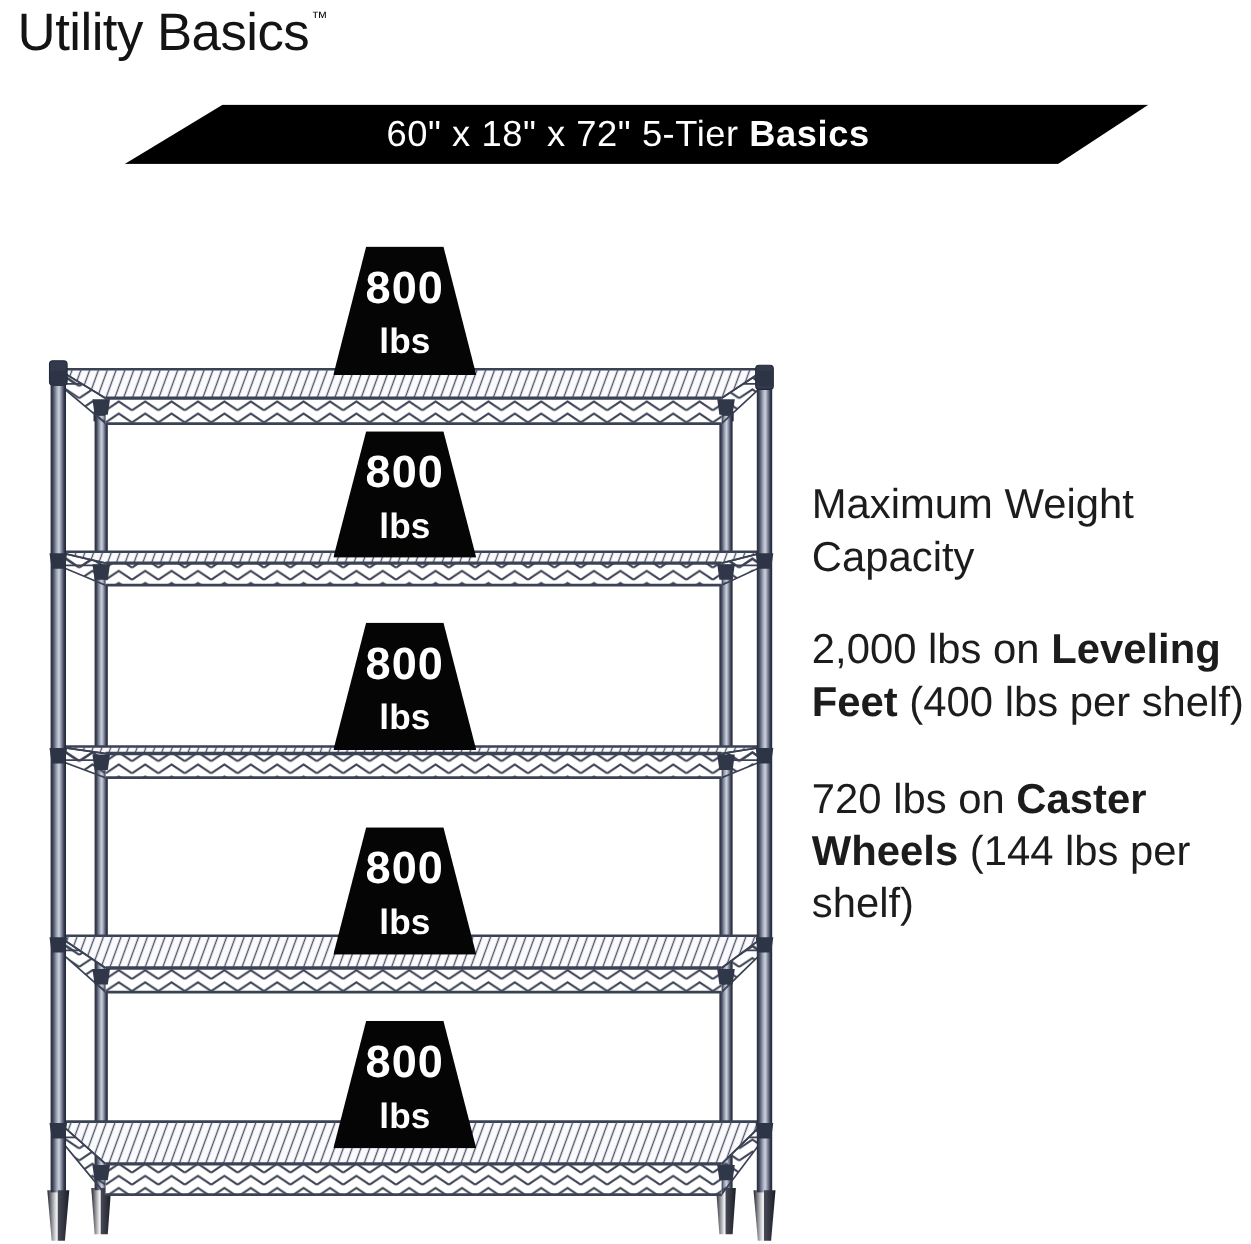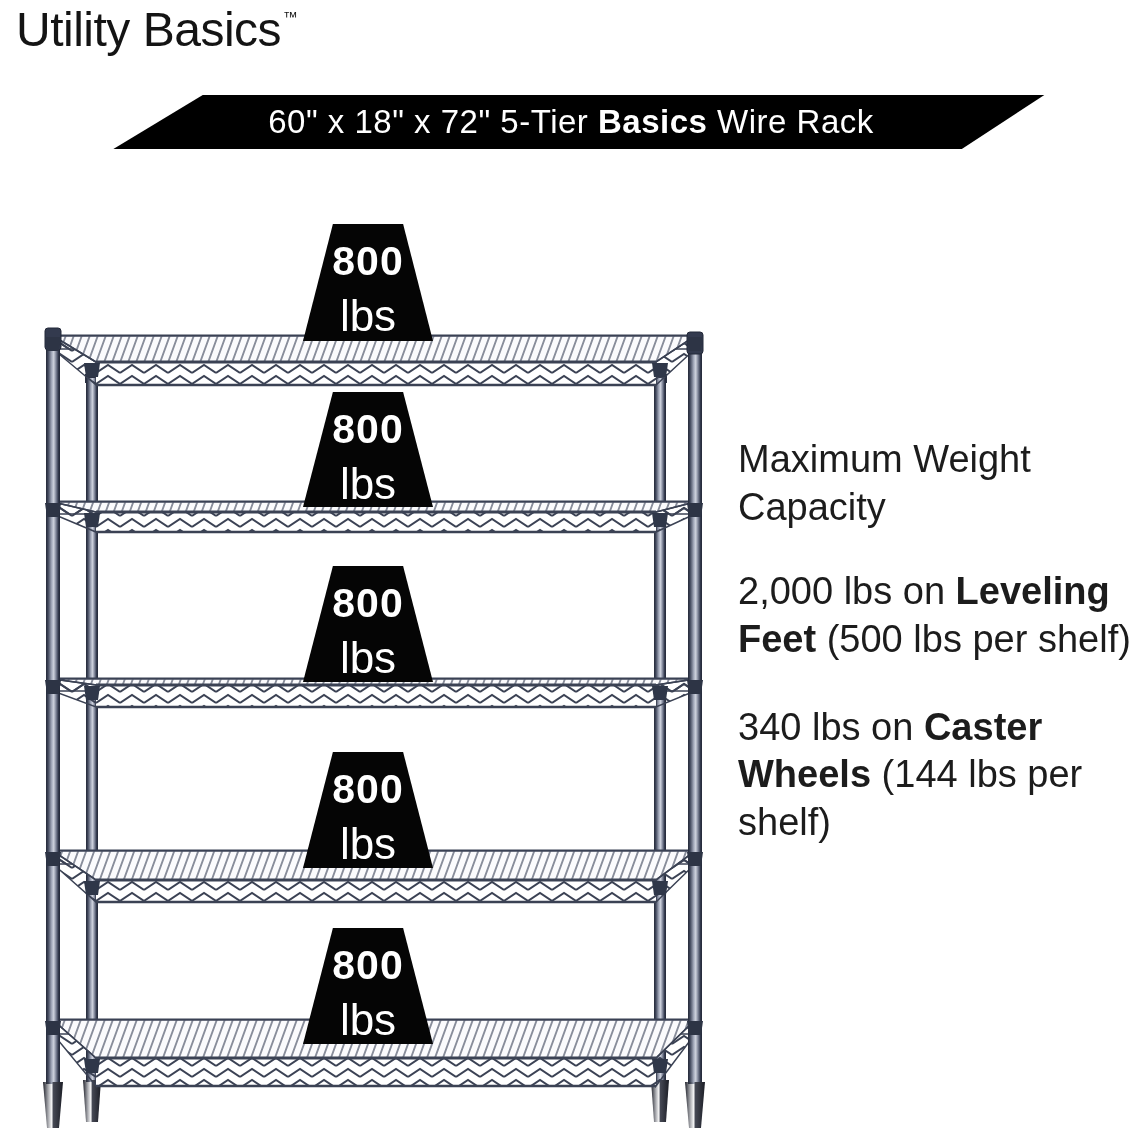--- a/index.html
+++ b/index.html
@@ -30,21 +30,21 @@
   .rack-svg{position:absolute;left:30px;top:215px;width:700px;height:916px;}
 
   
   .badge{
     position:absolute;left:303px;width:130px;background:#050505;
     clip-path:polygon(23% 0%, 77% 0%, 100% 100%, 0% 100%);
     display:flex;flex-direction:column;align-items:center;
     padding-top:17px;box-sizing:border-box;color:#ffffff;text-align:center;
   }
   .badge .val{font-size:41px;font-weight:700;line-height:1.0;letter-spacing:1px;}
-  .badge .unit{font-size:44px;font-weight:400;line-height:1.0;margin-top:12px;}
+  .badge .unit{font-size:32px;font-weight:700;line-height:1.0;margin-top:12px;}
   .badge.b1{top:224px;height:117px;}
   .badge.b2{top:392px;height:115px;}
   .badge.b3{top:566px;height:116px;}
   .badge.b4{top:752px;height:116px;}
   .badge.b5{top:928px;height:116px;}
 
   
   .info{
     position:absolute;left:738px;top:436px;width:402px;
     font-size:38px;line-height:1.26;color:#1c1c1c;
@@ -54,21 +54,21 @@
   .info strong{font-weight:700;}
 </style>
 </head>
 <body>
 
 <div class="logo">
   <span>Utility Basics</span><span class="tm">™</span>
 </div>
 
 <div class="banner">
-  <span>60" x 18" x 72" 5-Tier </span><strong>Basics</strong><span> Wire Rack</span>
+  <span>60" x 18" x 72" 5-Tier </span><strong>Basics</strong>
 </div>
 
 <svg class="rack-svg" viewBox="30 215 700 916" aria-hidden="true">
   <defs>
     <linearGradient id="postGrad" x1="0" y1="0" x2="1" y2="0">
       <stop offset="0" stop-color="#242938"></stop>
       <stop offset="0.15" stop-color="#3f465a"></stop>
       <stop offset="0.42" stop-color="#a9afc0"></stop>
       <stop offset="0.55" stop-color="#cdd1dc"></stop>
       <stop offset="0.7" stop-color="#878da0"></stop>
@@ -220,15 +220,15 @@
   <span class="val">800</span>
   <span class="unit">lbs</span>
 </div>
 <div class="badge b5">
   <span class="val">800</span>
   <span class="unit">lbs</span>
 </div>
 
 <div class="info">
   <p class="heading">Maximum Weight Capacity</p>
-  <p><span>2,000 lbs on </span><strong>Leveling Feet</strong><span> (500 lbs per shelf)</span></p>
-  <p><span>340 lbs on </span><strong>Caster Wheels</strong><span> (144 lbs per shelf)</span></p>
+  <p><span>2,000 lbs on </span><strong>Leveling Feet</strong><span> (400 lbs per shelf)</span></p>
+  <p><span>720 lbs on </span><strong>Caster Wheels</strong><span> (144 lbs per shelf)</span></p>
 </div>
 
 </body></html>

